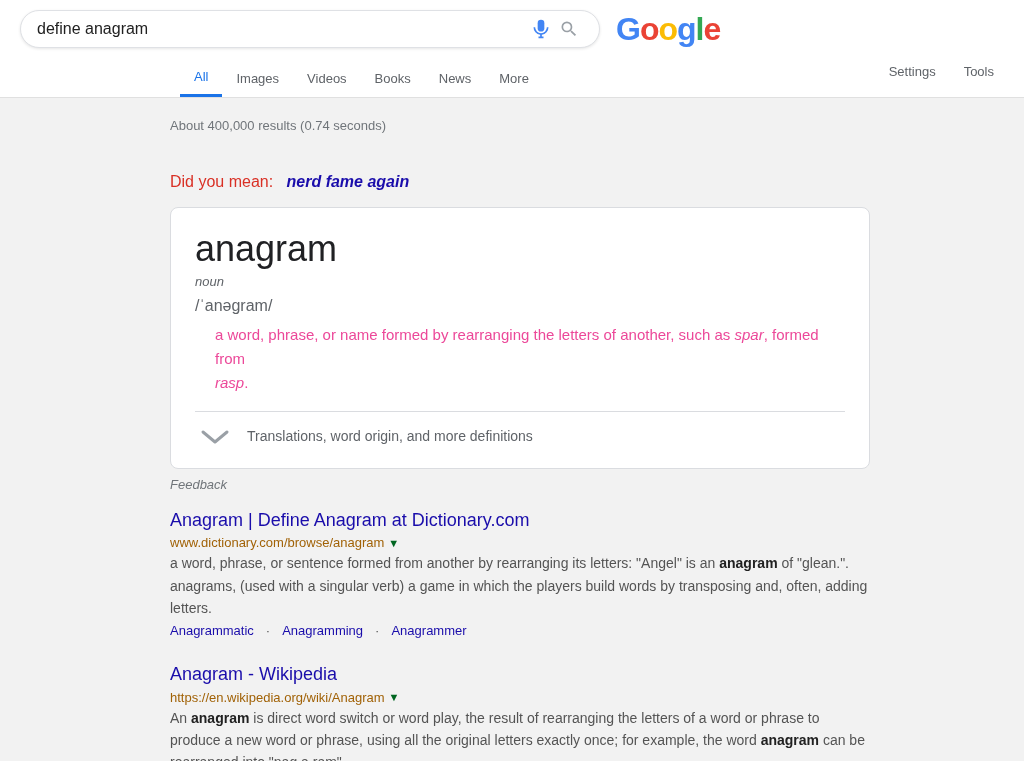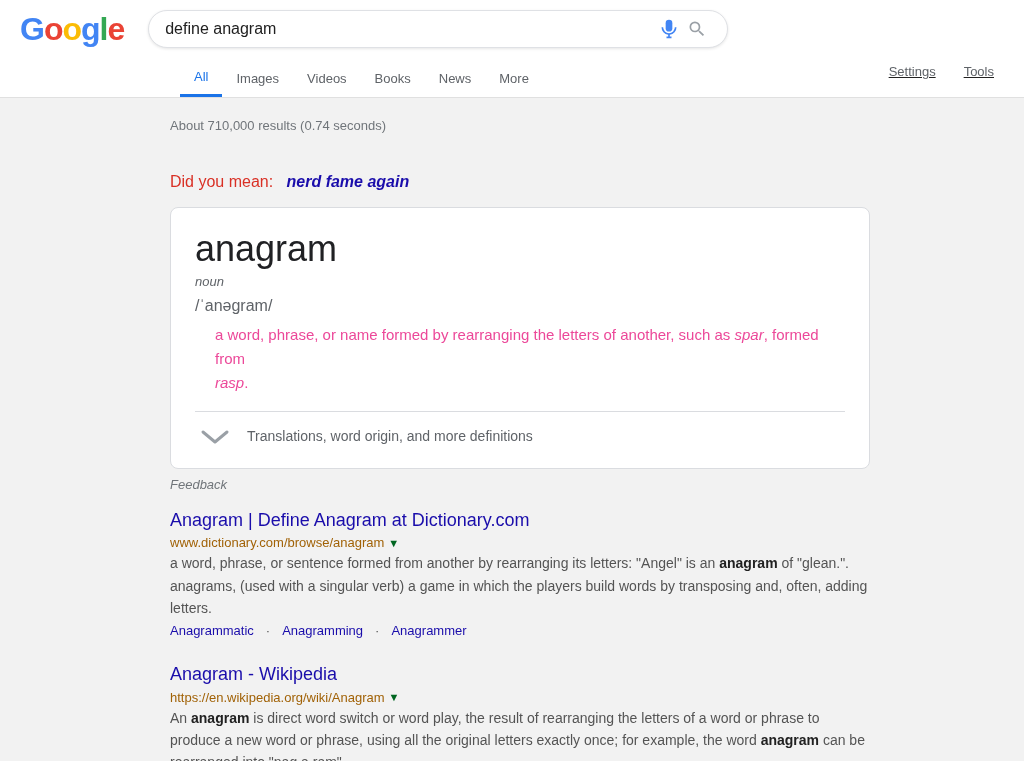--- a/index.html
+++ b/index.html
@@ -75,21 +75,20 @@
     }
     .nav-tab.active {
       color: #1a73e8;
       border-bottom: 3px solid #1a73e8;
     }
     .nav-spacer { flex: 1; }
     .nav-right {
       display: flex;
       gap: 8px;
       padding-bottom: 10px;
-      text-decoration: underline;
     }
     .nav-right-item {
       padding: 8px 10px;
       font-size: 13px;
       color: #5f6368;
       cursor: pointer;
     }
     #main {
       padding: 20px 0 20px 170px;
       max-width: 860px;
@@ -220,57 +219,57 @@
 
     
     .mic-svg { width: 20px; height: 20px; }
     .search-svg { width: 20px; height: 20px; }
   </style>
 </head>
 <body>
 
 <div id="header">
   <div id="header-top">
-    <div id="logo">
-      <span class="logo-g">G</span><span class="logo-o1">o</span><span class="logo-o2">o</span><span class="logo-g2">g</span><span class="logo-l">l</span><span class="logo-e">e</span>
-    </div>
     <div id="search-box-wrapper">
       <input id="search-input" type="text" value="define anagram" style="">
       <button class="search-icon-btn">
         <svg class="mic-svg" viewBox="0 0 24 24">
           <path d="M12 1a4 4 0 0 1 4 4v6a4 4 0 0 1-8 0V5a4 4 0 0 1 4-4z" fill="#4285F4"></path>
           <path d="M19 10a7 7 0 0 1-14 0H3a9 9 0 0 0 8 8.94V21H9v2h6v-2h-2v-2.06A9 9 0 0 0 21 10z" fill="#4285F4"></path>
         </svg>
       </button>
       <button class="search-icon-btn">
         <svg class="search-svg" viewBox="0 0 24 24">
           <path d="M15.5 14h-.79l-.28-.27A6.471 6.471 0 0 0 16 9.5 6.5 6.5 0 1 0 9.5 16c1.61 0 3.09-.59 4.23-1.57l.27.28v.79l5 4.99L20.49 19l-4.99-5zm-6 0C7.01 14 5 11.99 5 9.5S7.01 5 9.5 5 14 7.01 14 9.5 11.99 14 9.5 14z" fill="#9aa0a6"></path>
         </svg>
       </button>
     </div>
+    <div id="logo">
+      <span class="logo-g">G</span><span class="logo-o1">o</span><span class="logo-o2">o</span><span class="logo-g2">g</span><span class="logo-l">l</span><span class="logo-e">e</span>
+    </div>
   </div>
   <div style="display:flex; align-items:flex-end;">
     <div id="nav-tabs">
       <a class="nav-tab active">All</a>
       <a class="nav-tab">Images</a>
       <a class="nav-tab">Videos</a>
       <a class="nav-tab">Books</a>
       <a class="nav-tab">News</a>
       <a class="nav-tab">More</a>
     </div>
     <div class="nav-spacer"></div>
     <div class="nav-right">
       <span class="nav-right-item">Settings</span>
       <span class="nav-right-item">Tools</span>
     </div>
   </div>
 </div>
 
 <div id="main">
-  <div id="results-info">About 710,000 results (0.74 seconds)</div>
+  <div id="results-info">About 400,000 results (0.74 seconds)</div>
 
   <div id="did-you-mean">
     <span class="label">Did you mean:</span>
     &nbsp;
     <a>nerd fame again</a>
   </div>
 
   <div id="definition-box">
     <div id="word-title">anagram</div>
     <div id="word-pos">noun</div>

